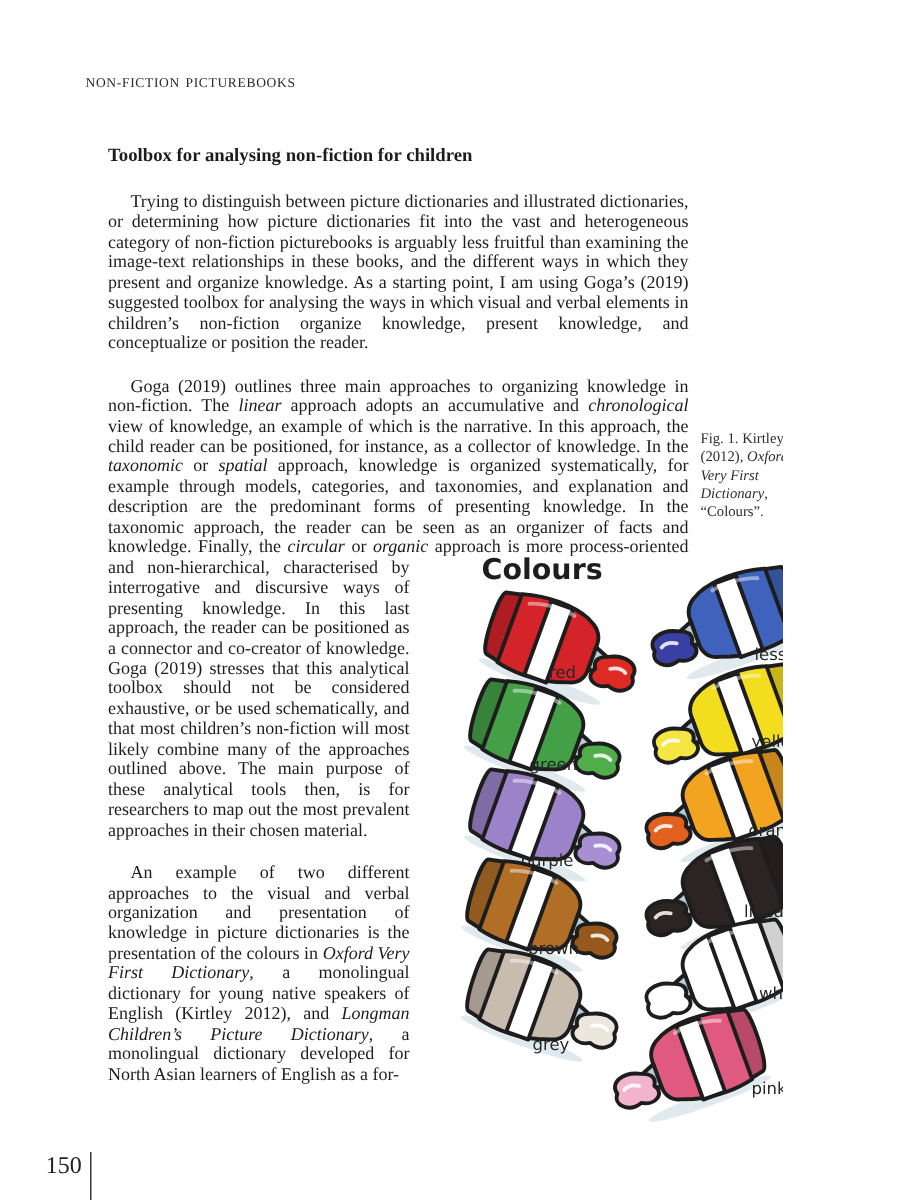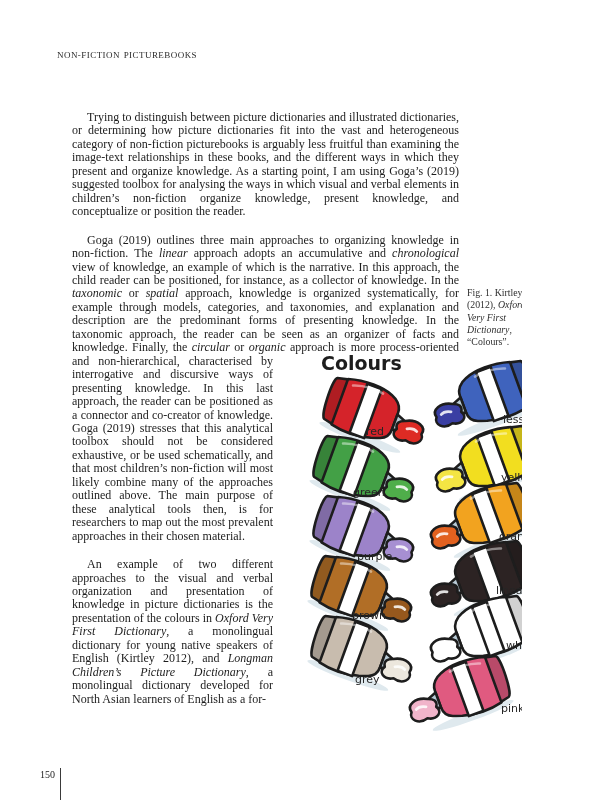--- a/index.html
+++ b/index.html
@@ -20,42 +20,43 @@
   .figure-title{position:absolute;left:12px;top:3px;font-size:19px;font-weight:bold;color:#1d1d1d;}
   .tube{position:absolute;width:112px;height:62px;}
   .tube svg{overflow:visible;display:block;}
   .side-left svg{transform:rotate(20deg);}
   .side-right svg{transform:scaleX(-1) rotate(20deg);}
   .tube-label{position:absolute;font-size:11px;color:#262626;white-space:nowrap;}
   .pos-red{left:24px;top:31px}    .lbl-red{left:57px;top:71px}
   .pos-blue{left:134px;top:14px}  .lbl-blue{left:194px;top:59px}
   .pos-green{left:14px;top:89px}  .lbl-green{left:44px;top:132px}
   .pos-yellow{left:135px;top:79px}.lbl-yellow{left:192px;top:117px}
-  .pos-purple{left:14px;top:149px}.lbl-purple{left:48px;top:196px}
+  .pos-purple{left:14px;top:149px}.lbl-purple{left:38px;top:196px}
   .pos-orange{left:130px;top:136px}.lbl-orange{left:190px;top:176px}
   .pos-brown{left:12px;top:209px} .lbl-brown{left:43px;top:255px}
   .pos-black{left:130px;top:194px}.lbl-black{left:187px;top:230px}
   .pos-grey{left:12px;top:269px}  .lbl-grey{left:46px;top:319px}
   .pos-white{left:130px;top:249px}.lbl-white{left:197px;top:285px}
   .pos-pink{left:109px;top:309px} .lbl-pink{left:192px;top:348px}
   .fig-pagenum{position:absolute;left:106px;top:356px;font-size:9.5px;font-weight:bold;color:#d8232e;}
   .caption{position:absolute;left:467px;top:287px;width:70px;font-size:9.8px;line-height:12.3px;
         color:#2e2e2e;}
   .caption i{font-style:italic;}
-  .page-number{position:absolute;left:30px;top:769px;width:25px;text-align:right;font-size:10px;color:#222;}
+  .page-number{position:absolute;left:30px;top:769px;width:25px;text-align:center;font-size:16px;color:#222;}
   .footer-rule{position:absolute;left:60px;top:768px;width:1px;height:32px;background:#3a3a3a;}
 </style>
 </head>
 <body>
 
 <div class="page">
 
   <div class="running-head">NON-FICTION PICTUREBOOKS</div>
 
   <div class="content">
+    <h1 class="heading">Toolbox for analysing non-fiction for children</h1>
 
     <p class="para">
       <span><span>Trying to distinguish between picture dictionaries and illustrated dictionaries, or determining how picture dictionaries fit into the vast and heterogeneous category of non-fiction picturebooks is arguably less fruitful than examining the image-text relationships in these books, and the different ways in which they present and organize knowledge. As a starting point, I am using Goga’s (2019) suggested toolbox for analysing the ways in which visual and verbal elements in children’s non-fiction organize knowledge, present knowledge, and conceptualize or position the reader.</span></span>
     </p>
 
     <p class="para">
       <span><span>Goga (2019) outlines three main approaches to organizing knowledge in non-fiction. The </span><i>linear</i><span> approach adopts an accumulative and </span><i>chronological</i><span> view of knowledge, an example of which is the narrative. In this approach, the child reader can be positioned, for instance, as a collector of knowledge. In the </span><i>taxonomic</i><span> or </span><i>spatial</i><span> approach, knowledge is organized systematically, for example through models, categories, and taxonomies, and explanation and description are the predominant forms of presenting knowledge. In the taxonomic approach, the reader can be seen as an organizer of facts and knowledge. Finally, the </span><i>circular</i><span> or </span><i>organic</i><span> approach is </span></span><span class="fig-float"><span class="figure" id="figure"><span class="figure-title">Colours</span><span class="fig-pagenum">56</span><span class="tube side-left pos-red">
               <svg viewBox="0 0 130 72" width="112" height="62" xmlns="http://www.w3.org/2000/svg">
     <ellipse cx="58" cy="65" rx="50" ry="5.5" fill="#dfe9ee"></ellipse>
     <g stroke="#1d1d1d" stroke-width="3" stroke-linejoin="round" stroke-linecap="round">

